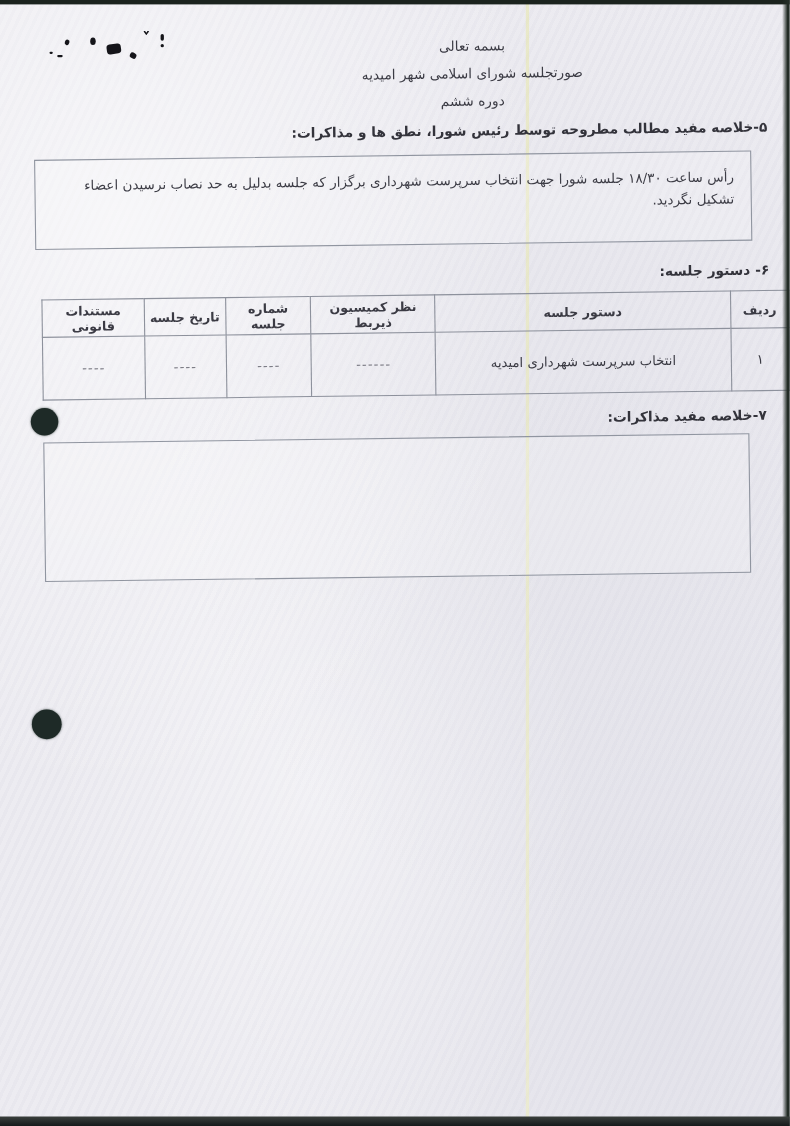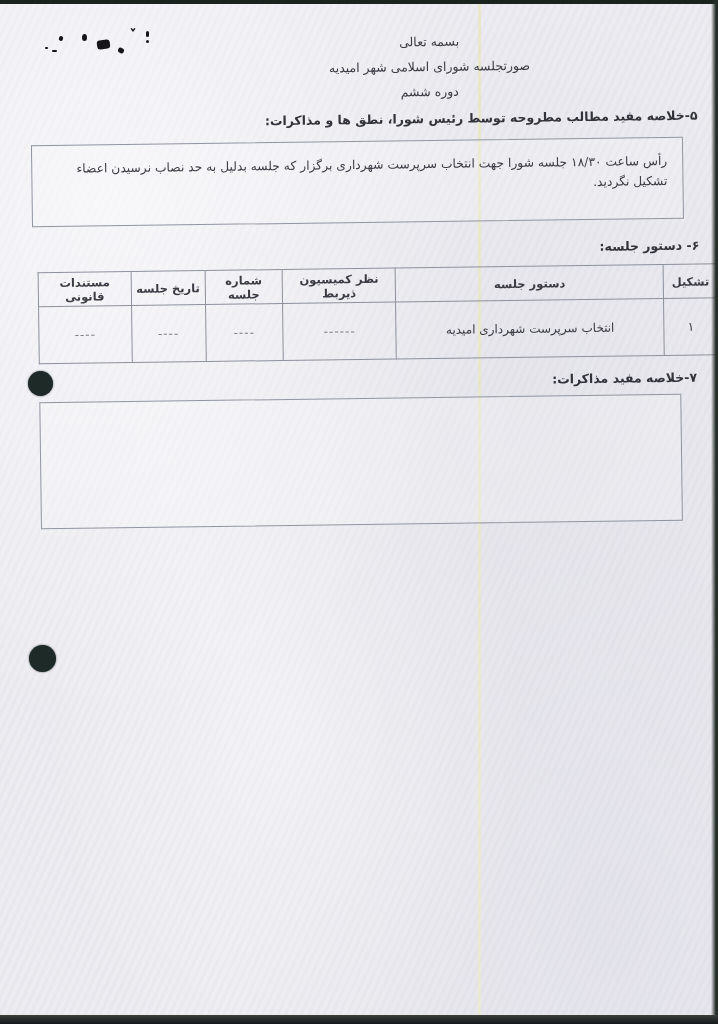--- a/index.html
+++ b/index.html
@@ -85,21 +85,21 @@
   <div class="sec-heading" id="sec5-heading" dir="rtl">۵-خلاصه مفید مطالب مطروحه توسط رئیس شورا، نطق ها و مذاکرات:</div>
   <div class="box" id="box5" dir="rtl">
     <div class="body-text">رأس ساعت ۱۸/۳۰ جلسه شورا جهت انتخاب سرپرست شهرداری برگزار که جلسه بدلیل به حد نصاب نرسیدن اعضاء تشکیل نگردید.</div>
   </div>
 
   <div class="sec-heading" id="sec6-heading" dir="rtl">۶- دستور جلسه:</div>
 
   <table id="agenda" dir="rtl">
     <tbody>
         <tr>
-      <th class="c-radif">تشکیل</th>
+      <th class="c-radif">ردیف</th>
       <th class="c-dastur">دستور جلسه</th>
       <th class="c-nazar">نظر کمیسیون ذیربط</th>
       <th class="c-shomare">شماره جلسه</th>
       <th class="c-tarikh">تاریخ جلسه</th>
       <th class="c-mostanadat">مستندات قانونی</th>
     </tr>
     <tr>
       <td>۱</td>
       <td>انتخاب سرپرست شهرداری امیدیه</td>
       <td class="dash">------</td>

